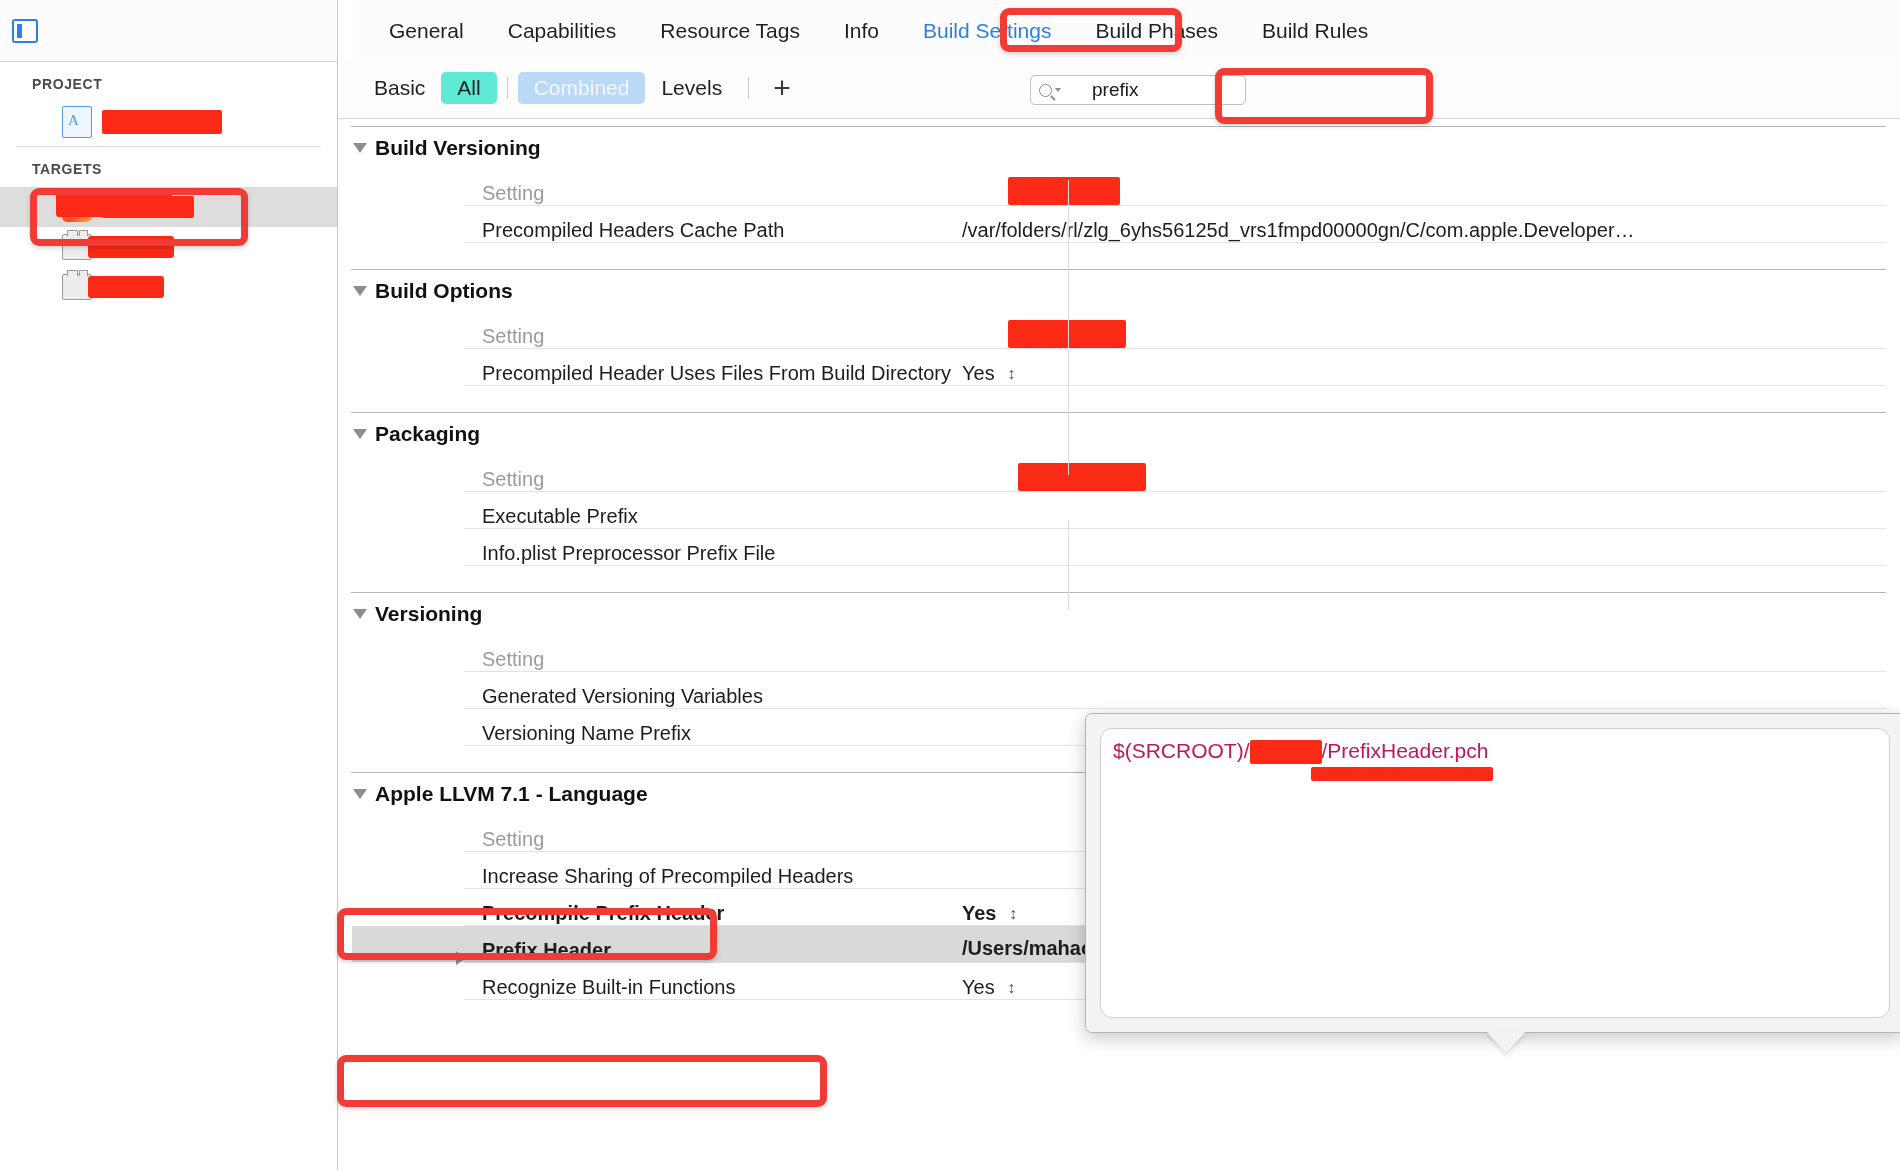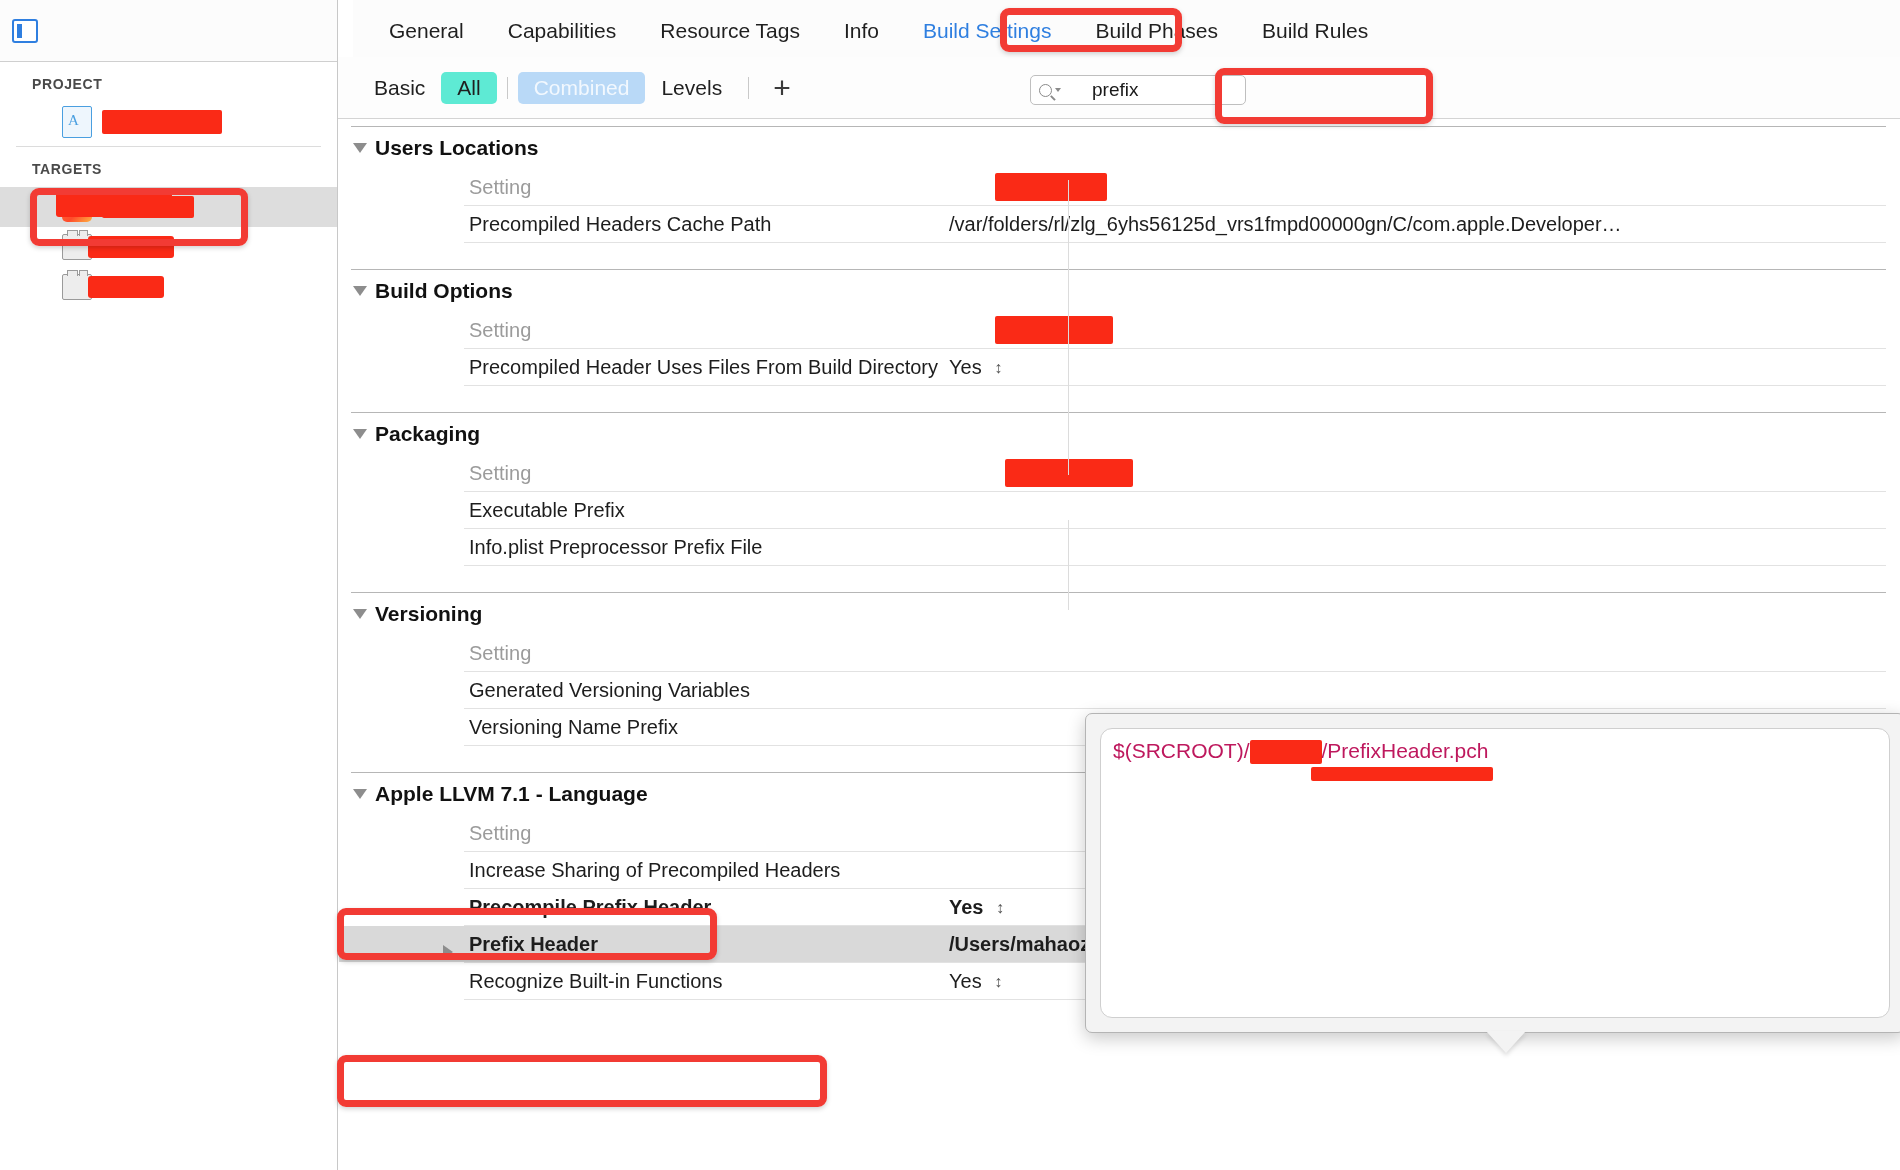--- a/index.html
+++ b/index.html
@@ -274,23 +274,24 @@
   }
   .group-title {
     font-size: 21px;
     font-weight: bold;
     color: #111111;
     white-space: nowrap;
   }
 
   .row {
     display: flex;
-    align-items: center;
+    align-items: flex-end;
     height: 36px;
     position: relative;
+    margin-left: 13px;
   }
   .row.setting-header .cell-name { color: #9b9b9b; }
   .row .cell-name {
     font-size: 20px;
     color: #1d1d1d;
     padding-left: 130px;
     width: 610px;
     flex: 0 0 610px;
     white-space: nowrap;
   }
@@ -443,21 +444,21 @@
       <div class="mag-caret"></div>
       <div class="search-text" placeholder="">prefix</div>
     </div>
   </div>
 
   <div class="settings">
 
     <div class="group-rule"></div>
     <div class="group-head">
       <div class="tri"></div>
-      <div class="group-title">Users Locations</div>
+      <div class="group-title">Build Versioning</div>
     </div>
     <div class="row setting-header">
       <div class="cell-name">Setting</div>
       <div class="cell-value">
         <span class="redact" style="width:112px;height:28px;margin-left:46px;"></span>
       </div>
     </div>
     <div class="row-line"></div>
     <div class="row">
       <div class="cell-name">Precompiled Headers Cache Path</div>

